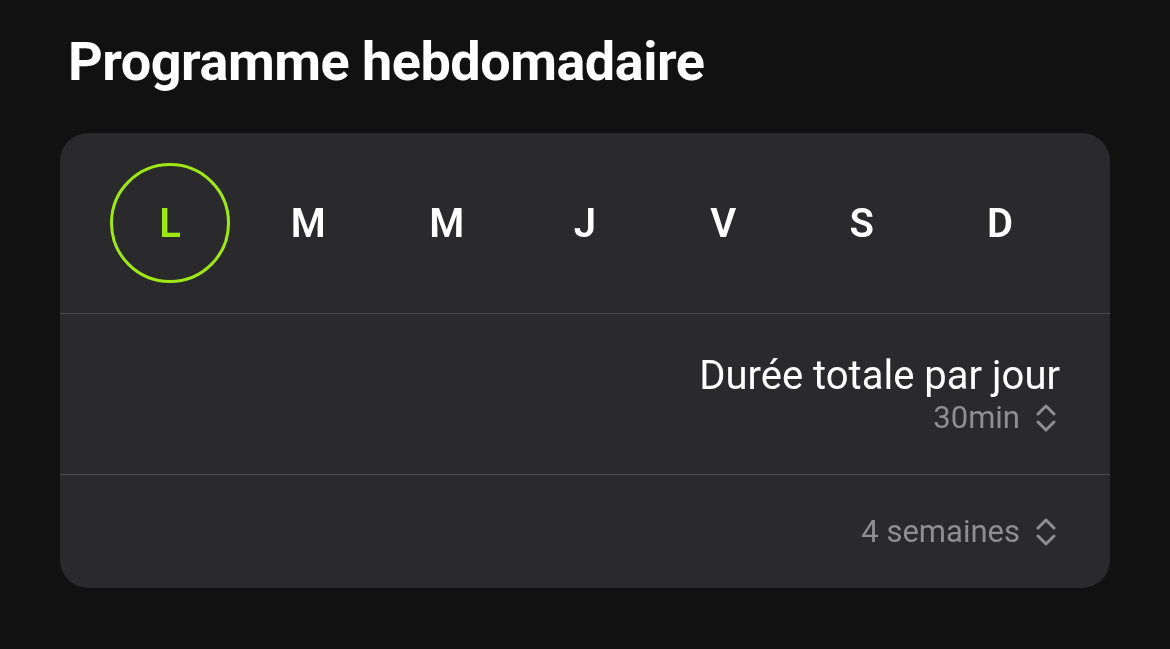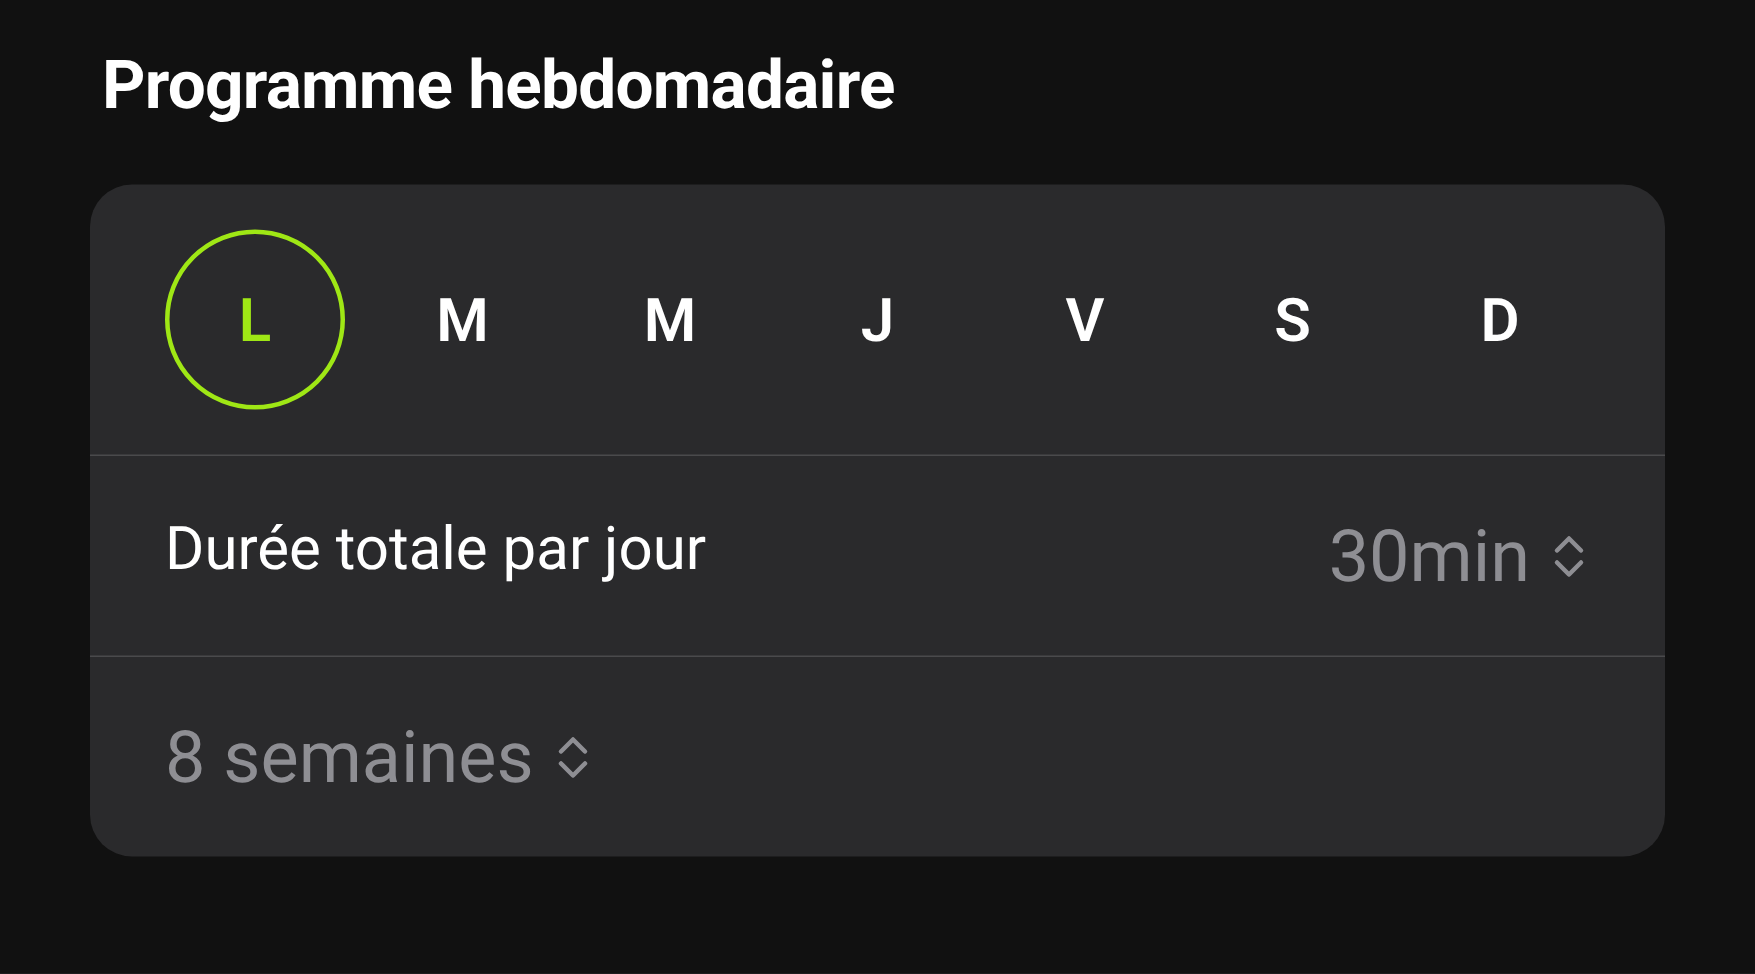--- a/index.html
+++ b/index.html
@@ -9,21 +9,21 @@
     }
     body {
       background: #111111;
       font-family: -apple-system, BlinkMacSystemFont, 'Segoe UI', Roboto, Helvetica, Arial, sans-serif;
       width: 1170px;
       height: 649px;
       padding: 30px 60px;
       color: #ffffff;
     }
     .title {
-      font-size: 45px;
+      font-size: 54px;
       font-weight: 700;
       letter-spacing: -0.5px;
       margin-bottom: 40px;
       margin-left: 8px;
     }
     .card {
       background: #2a2a2c;
       border-radius: 28px;
       overflow: hidden;
     }
@@ -50,33 +50,34 @@
       color: #9FE715;
     }
     .divider {
       height: 1px;
       background: #4a4a4c;
       width: 100%;
     }
     .setting-row {
       display: flex;
       justify-content: space-between;
-      align-items: flex-start;
+      align-items: flex-end;
       padding: 38px 50px;
+      flex-direction: column;
     }
     .setting-label {
       font-size: 40px;
       font-weight: 400;
       color: #ffffff;
     }
     .setting-value {
       display: flex;
       align-items: center;
       gap: 12px;
-      font-size: 48px;
+      font-size: 31px;
       font-weight: 400;
       color: #8e8e93;
       cursor: pointer;
     }
     .stepper-icon {
       width: 28px;
       height: 36px;
       display: flex;
       flex-direction: column;
       align-items: center;
@@ -118,21 +119,21 @@
             <path d="M4 2 L12 10 L20 2" stroke="#8e8e93" stroke-width="3" fill="none" stroke-linecap="round" stroke-linejoin="round"></path>
           </svg>
       </span>
     </span>
   </div>
 
   <div class="divider"></div>
 
   <div class="setting-row">
     <span class="setting-value">
-      <span>8 semaines</span>
+      <span>4 semaines</span>
       <span class="stepper-icon">
         <svg width="24" height="12" viewBox="0 0 24 12">
             <path d="M4 10 L12 2 L20 10" stroke="#8e8e93" stroke-width="3" fill="none" stroke-linecap="round" stroke-linejoin="round"></path>
           </svg>
         <svg width="24" height="12" viewBox="0 0 24 12">
             <path d="M4 2 L12 10 L20 2" stroke="#8e8e93" stroke-width="3" fill="none" stroke-linecap="round" stroke-linejoin="round"></path>
           </svg>
       </span>
     </span>
   </div>

